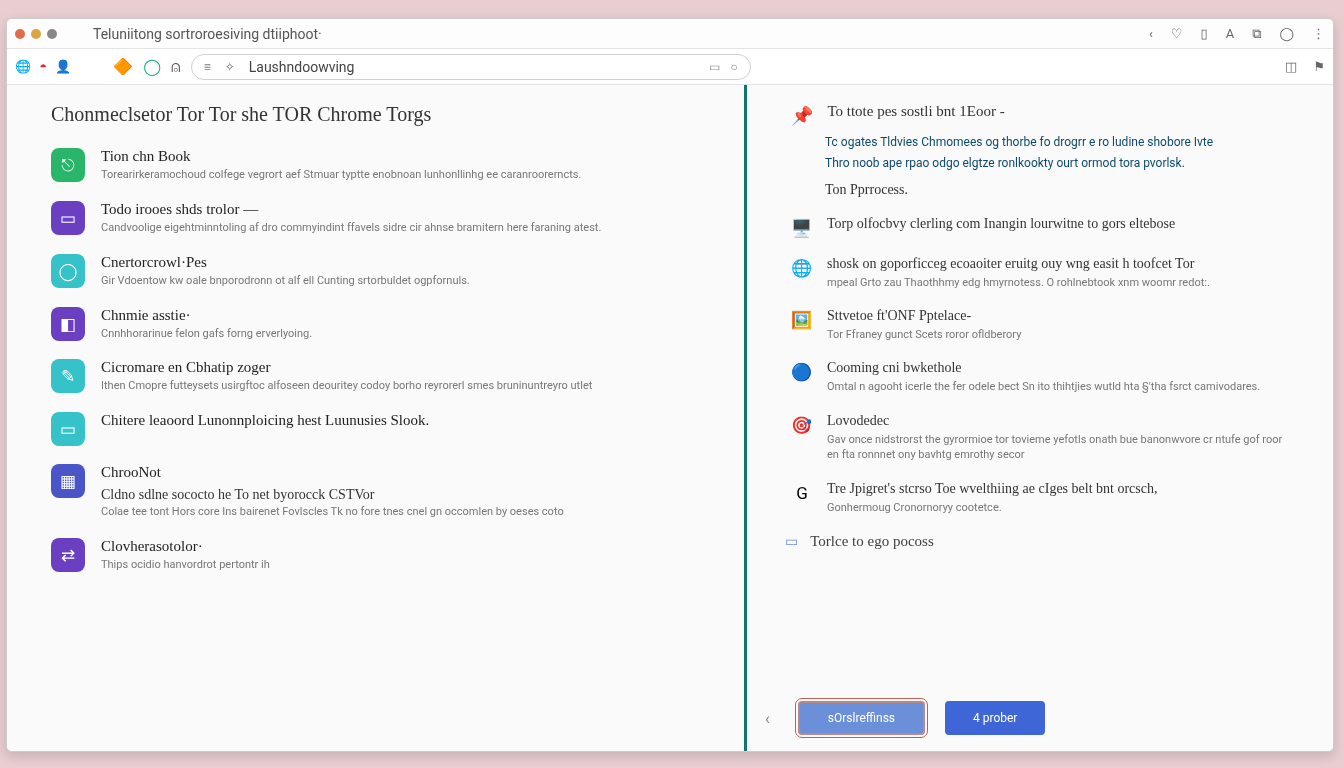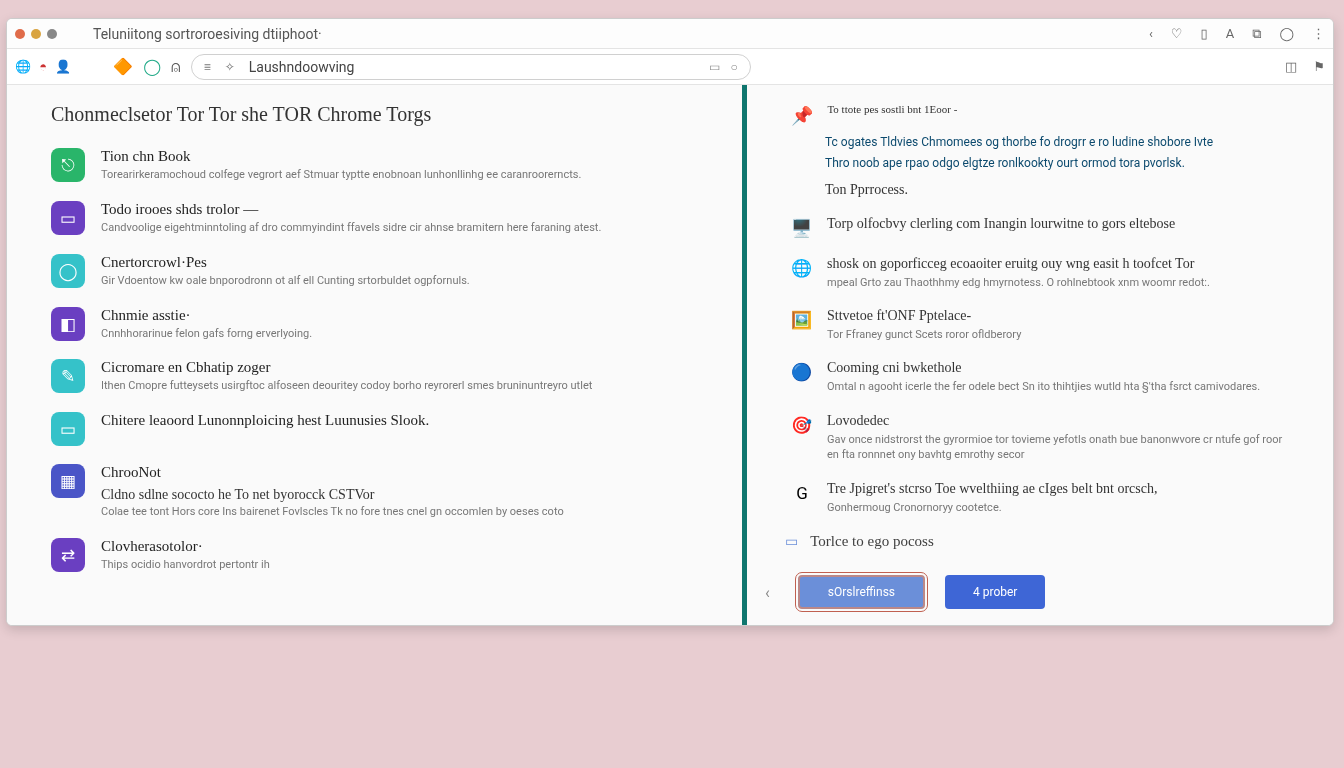--- a/index.html
+++ b/index.html
@@ -1,20 +1,20 @@
 <!DOCTYPE html>
 <html><head>
 <meta charset="utf-8">
 <style>
   * { margin: 0; padding: 0; box-sizing: border-box; font-family: "Segoe UI", Roboto, sans-serif; }
   body { background: #e8cdd1; width: 1344px; height: 768px; position: relative; overflow: hidden; }
   .window {
     position: absolute;
     left: 6px; top: 18px;
-    width: 1328px; height: 608px;
+    width: 1328px; height: 734px;
     background: #fff;
     border: 1px solid #ccc;
     border-radius: 6px;
     box-shadow: 0 4px 12px rgba(0,0,0,.15);
     display: flex;
     flex-direction: column;
     overflow: hidden;
   }
   .title-bar {
     height: 30px;
@@ -54,21 +54,21 @@
   .addr-right { margin-left:auto; display:flex; gap:16px; color:#666; font-size:13px;}
 
   .content {
     flex:1;
     display:flex;
     background:#fafafa;
     overflow:hidden;
   }
   .left-col {
     flex: 0 0 740px;
-    border-right: 5px solid #0f766e;
+    border-right: 3px solid #0f766e;
     padding: 18px 26px 18px 44px;
     overflow:hidden;
   }
   .right-col {
     flex:1;
     padding: 18px 40px 14px 44px;
     position:relative;
     overflow:hidden;
   }
   h1.heading {
@@ -89,21 +89,21 @@
     flex-shrink:0;
     display:flex; align-items:center; justify-content:center;
     color:#fff; font-size: 17px;
   }
   .item-body .title { font-family: Georgia, serif; font-size: 15px; color:#222; margin-bottom: 3px; }
   .item-body .desc  { font-size: 11px; color:#777; line-height: 1.35; max-width: 600px;}
   .item-body .sub   { font-family: Georgia, serif; font-size: 14px; color:#333; margin-top: 6px; margin-bottom:2px;}
 
   .r-intro { display:flex; gap:14px; margin-bottom: 8px;}
   .r-intro .icon { font-size: 18px; margin-top:2px;}
-  .r-intro .body { font-family: Georgia, serif; font-size: 11px; color:#333; margin-bottom:4px;}
+  .r-intro .body { font-family: Georgia, serif; font-size: 15px; color:#333; margin-bottom:4px;}
   .r-intro-desc { font-size: 12px; color:#0c4a6e; line-height:1.4; margin-left: 34px; margin-bottom:4px;}
   .r-process { font-family: Georgia, serif; font-size:14px; color:#333; margin-left:34px; margin-bottom: 18px; margin-top:10px;}
 
   .r-item { display:flex; gap:14px; margin-bottom: 18px;}
   .r-item .icon { width: 22px; font-size:17px; flex-shrink:0; margin-top:2px; text-align:center;}
   .r-item .body .title { font-family: Georgia, serif; font-size:14px; color:#333; margin-bottom: 3px;}
   .r-item .body .desc  { font-size: 11px; color:#777; line-height:1.4;}
 
   .footer-row {
     position:absolute;

